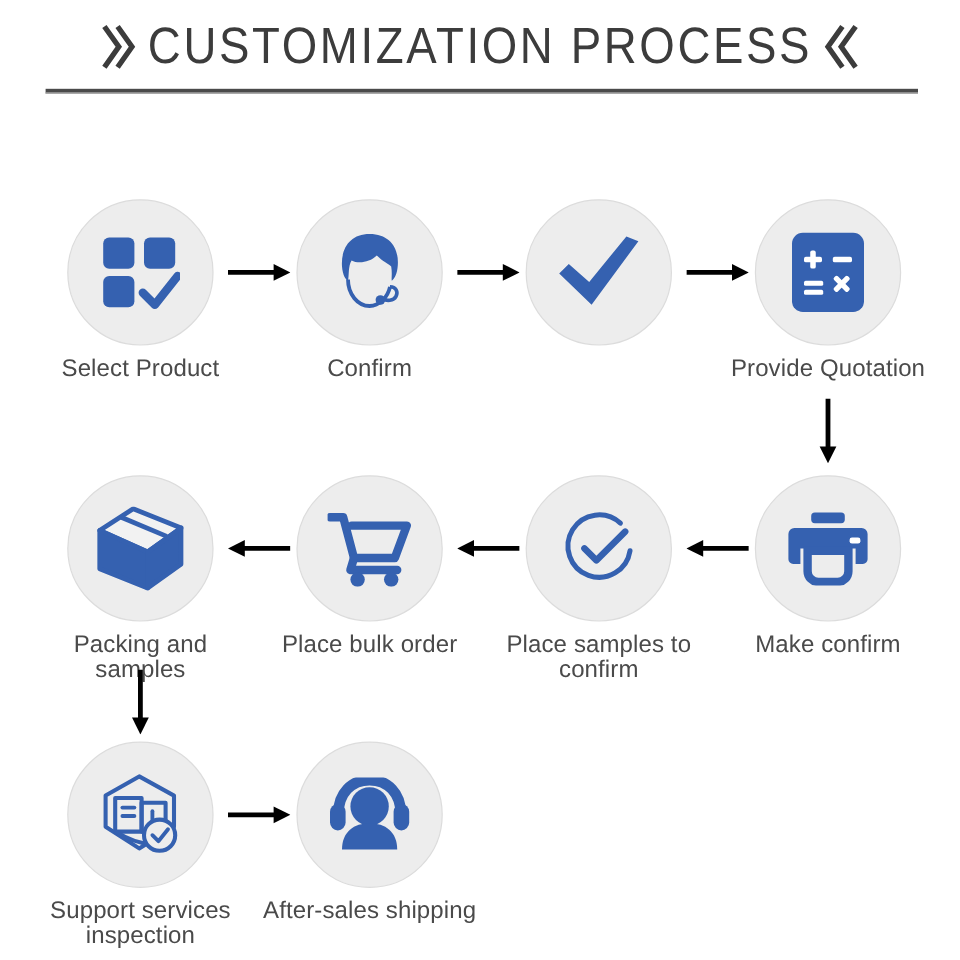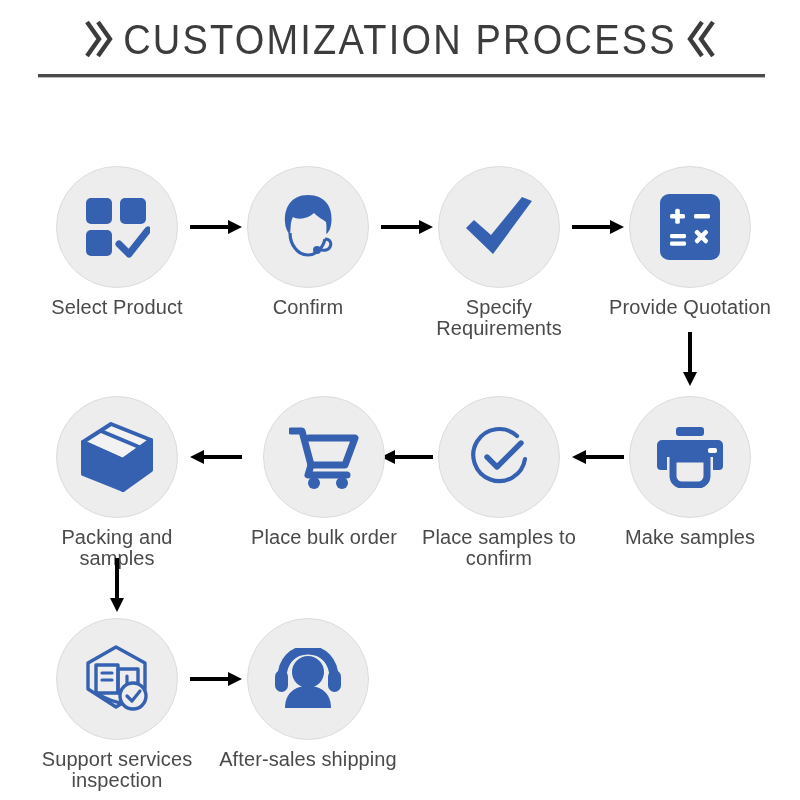--- a/index.html
+++ b/index.html
@@ -146,21 +146,20 @@
       <path d="M38 1 L52 8 L38 15 Z" fill="#000"></path>
     </svg>
 </div>
 
 <div class="node" style="left:404px; top:166px;">
   <div class="circle">
     <svg width="72" height="64" viewBox="0 0 72 64">
       <path d="M3 33 L11 25 L28 40 L59 2 L69 6 L30 59 Z" fill="#3561B0"></path>
     </svg>
   </div>
-  <div class="label">Specify Requirements</div>
 </div>
 
 <div class="arrow" style="left:572px; top:219px;">
   <svg width="52" height="16" viewBox="0 0 52 16">
       <path d="M0 8 H40" stroke="#000" stroke-width="4"></path>
       <path d="M38 1 L52 8 L38 15 Z" fill="#000"></path>
     </svg>
 </div>
 
 <div class="node" style="left:595px; top:166px;">
@@ -190,21 +189,21 @@
 
 <div class="node" style="left:595px; top:396px;">
   <div class="circle">
     <svg width="68" height="62" viewBox="0 0 68 62">
       <rect x="20" y="1" width="28" height="9" rx="3" fill="#3561B0"></rect>
       <path d="M6 14 H62 A5 5 0 0 1 67 19 V40 A4 4 0 0 1 63 44 H57 V31 H11 V44 H5 A4 4 0 0 1 1 40 V19 A5 5 0 0 1 6 14 Z" fill="#3561B0"></path>
       <rect x="52" y="22" width="9" height="5" rx="2" fill="#ffffff"></rect>
       <path d="M17 33 H51 V50 A9 9 0 0 1 42 59 H26 A9 9 0 0 1 17 50 Z" fill="none" stroke="#3561B0" stroke-width="7"></path>
     </svg>
   </div>
-  <div class="label">Make samples</div>
+  <div class="label">Make confirm</div>
 </div>
 
 <div class="arrow" style="left:572px; top:449px;">
   <svg width="52" height="16" viewBox="0 0 52 16">
       <path d="M12 8 H52" stroke="#000" stroke-width="4"></path>
       <path d="M14 1 L0 8 L14 15 Z" fill="#000"></path>
     </svg>
 </div>
 
 <div class="node" style="left:404px; top:396px;">
@@ -217,21 +216,21 @@
   <div class="label">Place samples to confirm</div>
 </div>
 
 <div class="arrow" style="left:381px; top:449px;">
   <svg width="52" height="16" viewBox="0 0 52 16">
       <path d="M12 8 H52" stroke="#000" stroke-width="4"></path>
       <path d="M14 1 L0 8 L14 15 Z" fill="#000"></path>
     </svg>
 </div>
 
-<div class="node" style="left:229px; top:396px;">
+<div class="node" style="left:213px; top:396px;">
   <div class="circle">
     <svg width="70" height="64" viewBox="0 0 70 64">
       <path d="M2 6 H13 L22 40 H56 L66 13 H20" fill="none" stroke="#3561B0" stroke-width="7" stroke-linecap="round" stroke-linejoin="round"></path>
       <path d="M22 40 L19 50 H58" fill="none" stroke="#3561B0" stroke-width="7" stroke-linecap="round" stroke-linejoin="round"></path>
       <circle cx="25" cy="58" r="6" fill="#3561B0"></circle>
       <circle cx="53" cy="58" r="6" fill="#3561B0"></circle>
     </svg>
   </div>
   <div class="label">Place bulk order</div>
 </div>

